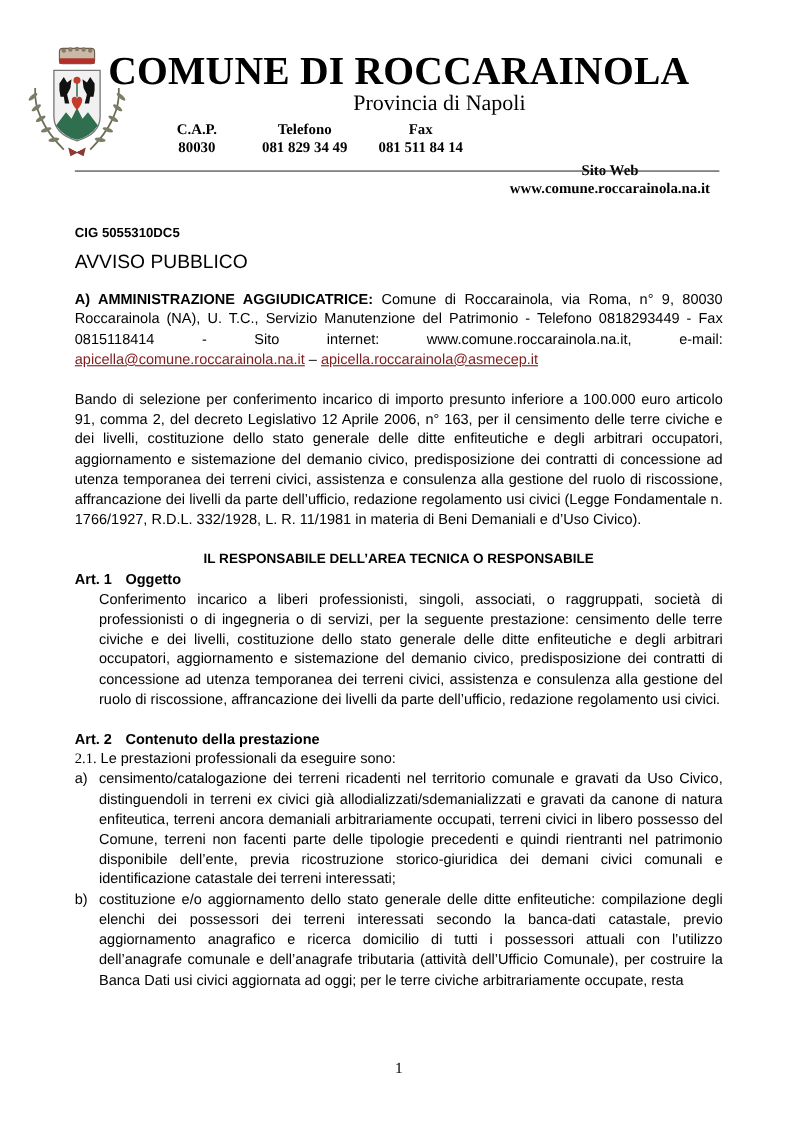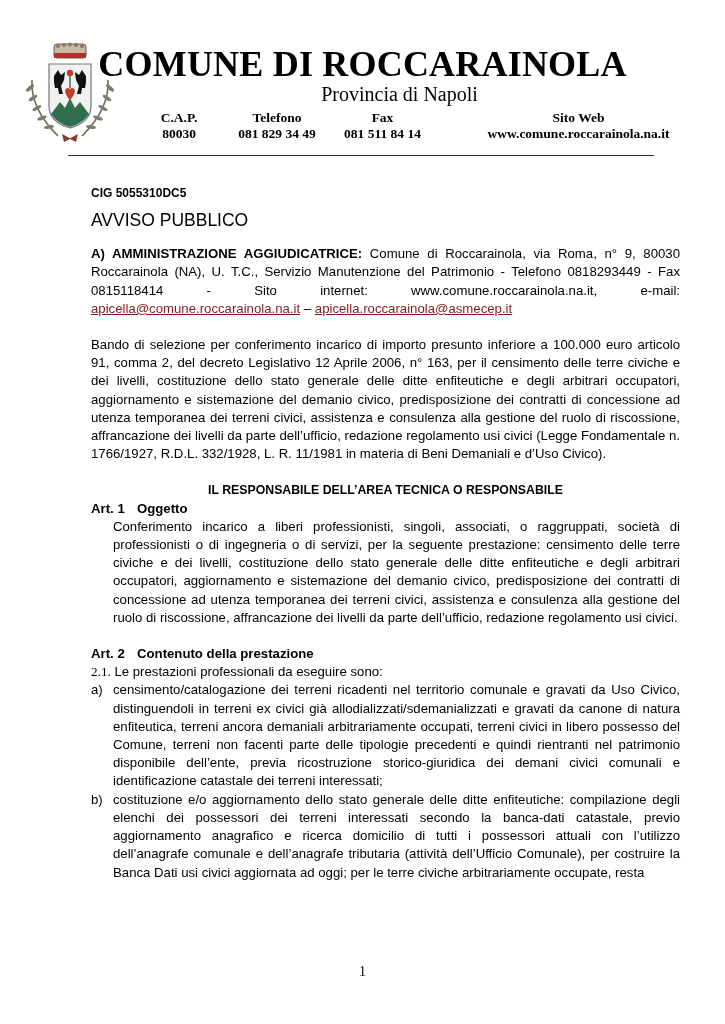--- a/index.html
+++ b/index.html
@@ -12,25 +12,25 @@
            font-family: "Liberation Serif", serif; font-weight: bold; font-size: 36px; line-height: 40px; letter-spacing: 0.2px; }
   .title span { display: inline-block; padding-left: 0; }
   .province { position: absolute; left: 217px; top: 82px; width: 365px; text-align: center;
               font-family: "Liberation Serif", serif; font-weight: normal; font-size: 20px; line-height: 24px; }
   .contacts { position: absolute; top: 110px; left: 0; width: 725px; font-family: "Liberation Serif", serif; font-weight: bold; font-size: 13.5px; line-height: 16px; }
   .contacts .col { position: absolute; text-align: center; }
   .contacts .col div { white-space: nowrap; }
   .col-cap { left: 150px; width: 58px; }
   .col-tel { left: 222px; width: 110px; }
   .col-fax { left: 335px; width: 95px; }
-  .col-web { left: 476px; width: 205px; }
+  .col-web { left: 452px; width: 205px; margin-top: 37px; }
   .rule { position: absolute; left: 68px; top: 155px; width: 586px; height: 0; border-top: 1.4px solid #333; }
 
   
-  .body { position: absolute; left: 68px; top: 184px; width: 589px; font-family: "Liberation Sans", sans-serif; font-size: 13.2px; line-height: 18.2px; margin-left: 23px; }
+  .body { position: absolute; left: 68px; top: 202px; width: 589px; font-family: "Liberation Sans", sans-serif; font-size: 13.2px; line-height: 18.2px; }
   .cig { font-weight: bold; font-size: 12px; margin: 0; }
   .avviso { text-align: left; font-weight: normal; font-size: 17.5px; line-height: 22px; margin: 7px 0 14px 0; }
   p { margin: 0; text-align: justify; }
   .gap { height: 18px; }
   .b { font-weight: bold; }
   a.link { color: #7f1d1d; text-decoration: underline; }
   .center-head { text-align: center; font-weight: bold; font-size: 12.3px; margin: 0; }
   .art-head { font-weight: bold; margin: 0; }
   .art-head .num { display: inline-block; width: 46px; }
   .indent { padding-left: 22px; }

